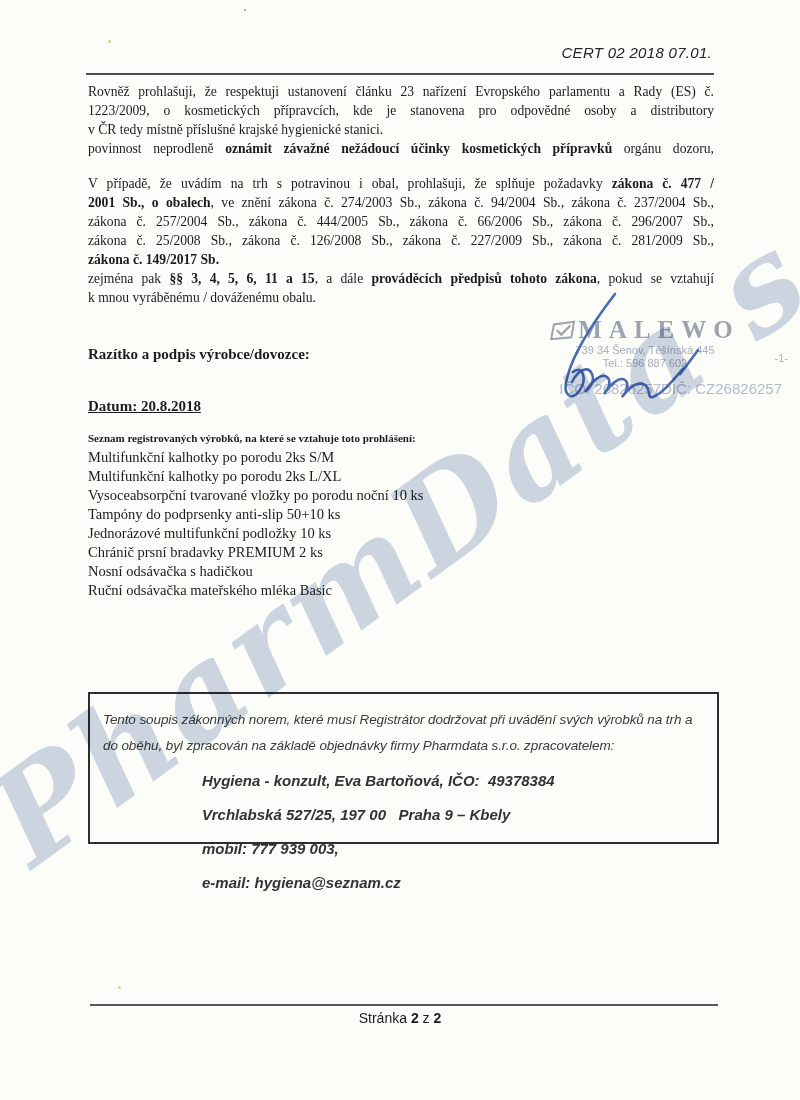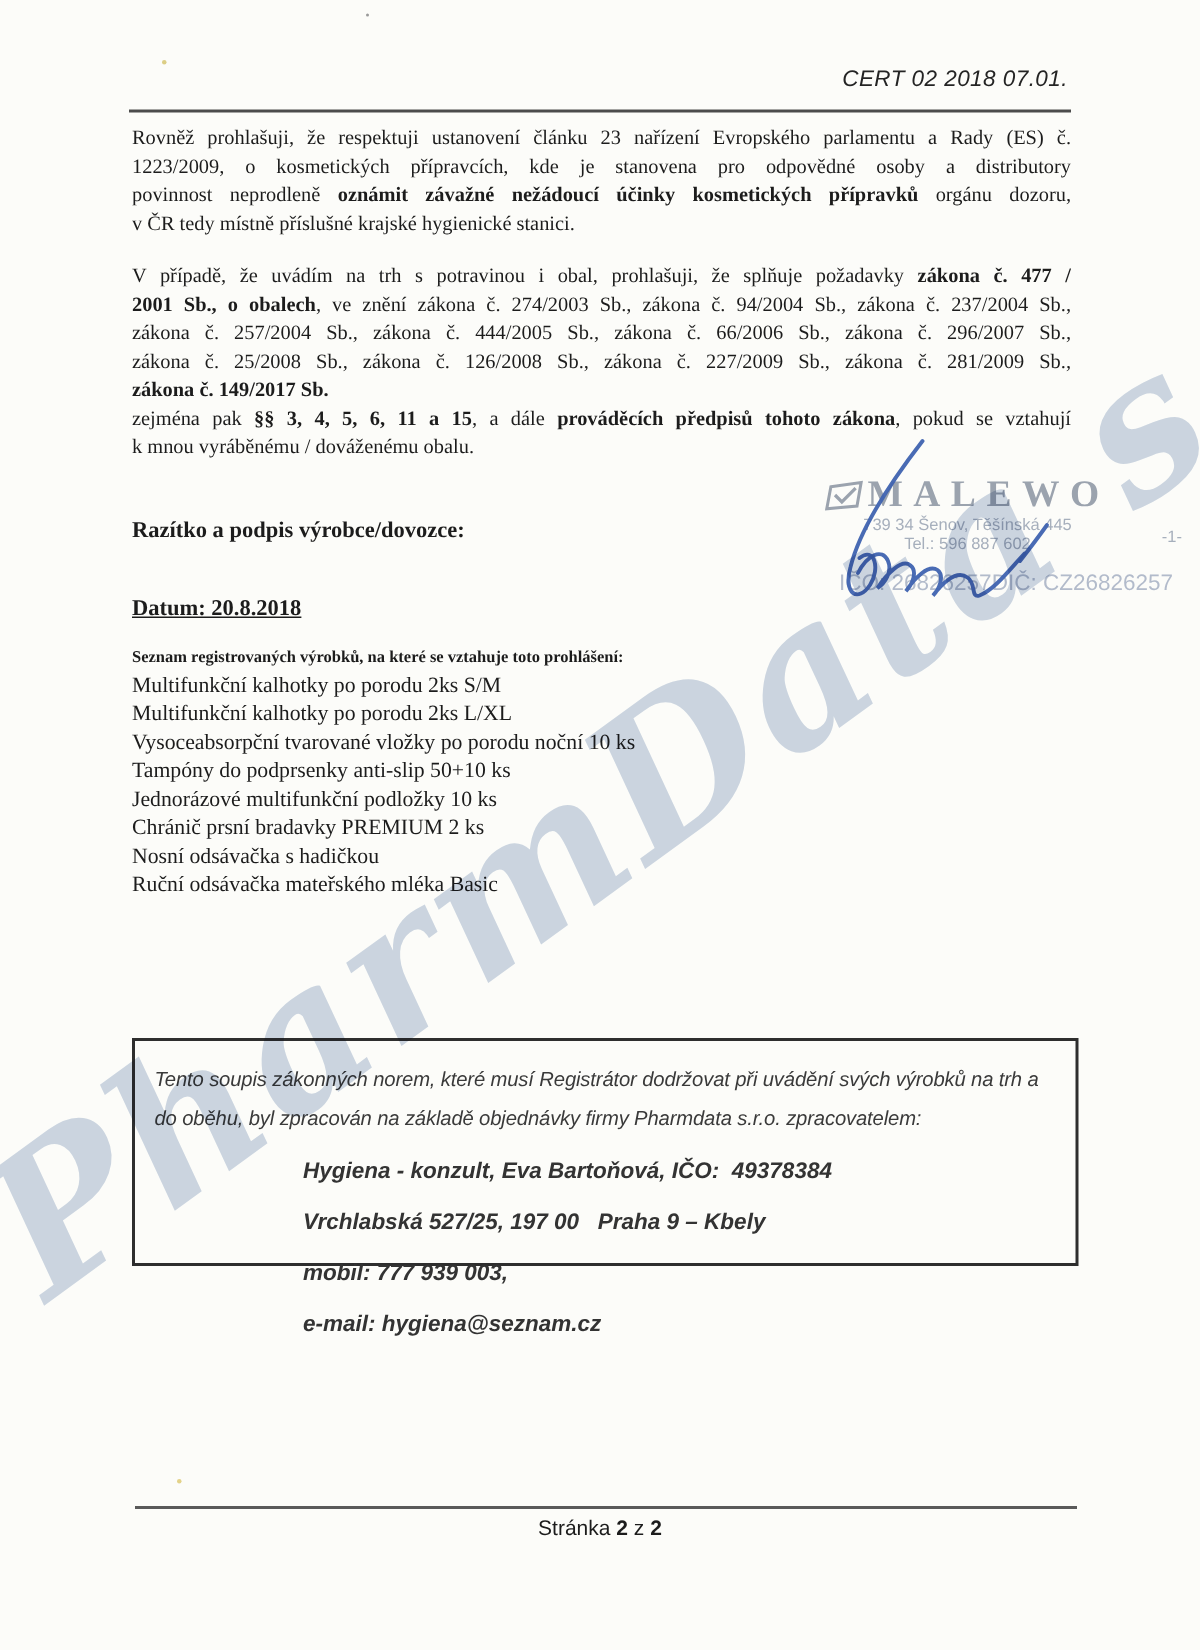--- a/index.html
+++ b/index.html
@@ -89,22 +89,22 @@
   <div class="speck s1"></div>
   <div class="speck s2"></div>
   <div class="speck s3"></div>
 
   <div class="doc-code">CERT 02 2018 07.01.</div>
   <div class="top-rule"></div>
 
   <div class="para p1">
       <div class="tline just"><span>Rovněž prohlašuji, že respektuji ustanovení článku 23 nařízení Evropského parlamentu a Rady (ES) č.</span></div>
       <div class="tline just"><span>1223/2009, o kosmetických přípravcích, kde je stanovena pro odpovědné osoby a distributory</span></div>
+      <div class="tline"><span>v ČR tedy místně příslušné krajské hygienické stanici.</span></div>
       <div class="tline just"><span>povinnost neprodleně </span><b>oznámit závažné nežádoucí účinky kosmetických přípravků</b><span> orgánu dozoru,</span></div>
-      <div class="tline"><span>v ČR tedy místně příslušné krajské hygienické stanici.</span></div>
     </div>
   <div class="para p2">
       <div class="tline just"><span>V případě, že uvádím na trh s potravinou i obal, prohlašuji, že splňuje požadavky </span><b>zákona č. 477 /</b></div>
       <div class="tline just"><b>2001 Sb., o obalech</b><span>, ve znění zákona č. 274/2003 Sb., zákona č. 94/2004 Sb., zákona č. 237/2004 Sb.,</span></div>
       <div class="tline just"><span>zákona č. 257/2004 Sb., zákona č. 444/2005 Sb., zákona č. 66/2006 Sb., zákona č. 296/2007 Sb.,</span></div>
       <div class="tline just"><span>zákona č. 25/2008 Sb., zákona č. 126/2008 Sb., zákona č. 227/2009 Sb., zákona č. 281/2009 Sb.,</span></div>
       <div class="tline"><b>zákona č. 149/2017 Sb.</b></div>
       <div class="tline just"><span>zejména pak </span><b>§§ 3, 4, 5, 6, 11 a 15</b><span>, a dále </span><b>prováděcích předpisů tohoto zákona</b><span>, pokud se vztahují</span></div>
       <div class="tline"><span>k mnou vyráběnému / dováženému obalu.</span></div>
     </div>

